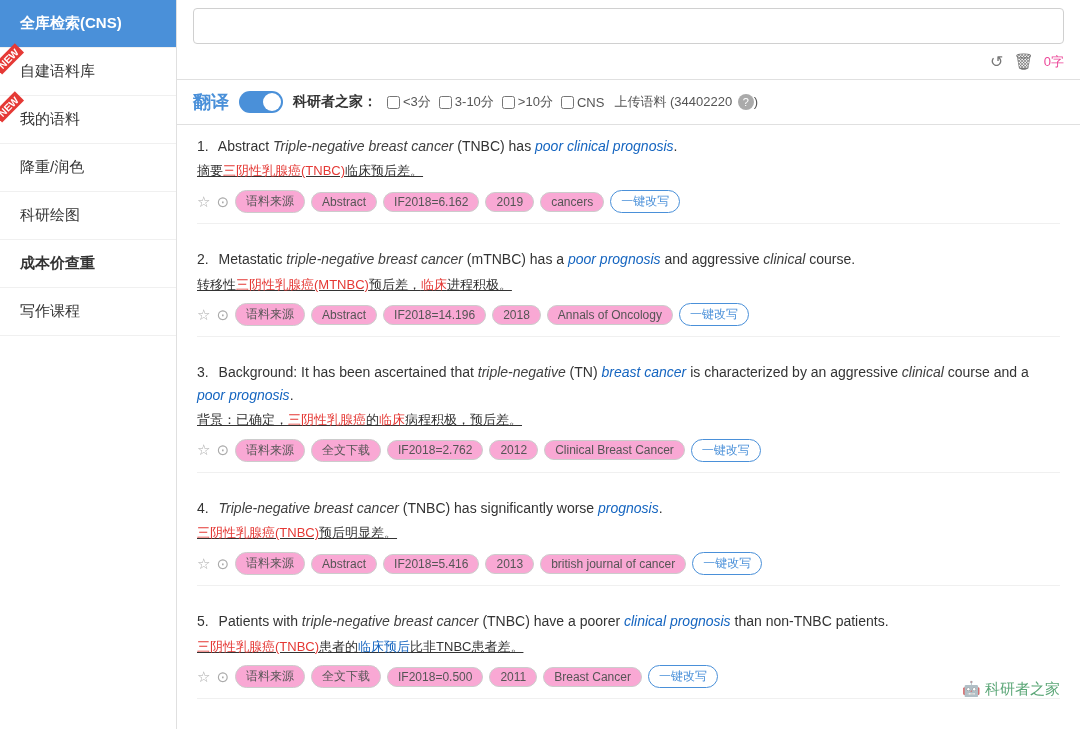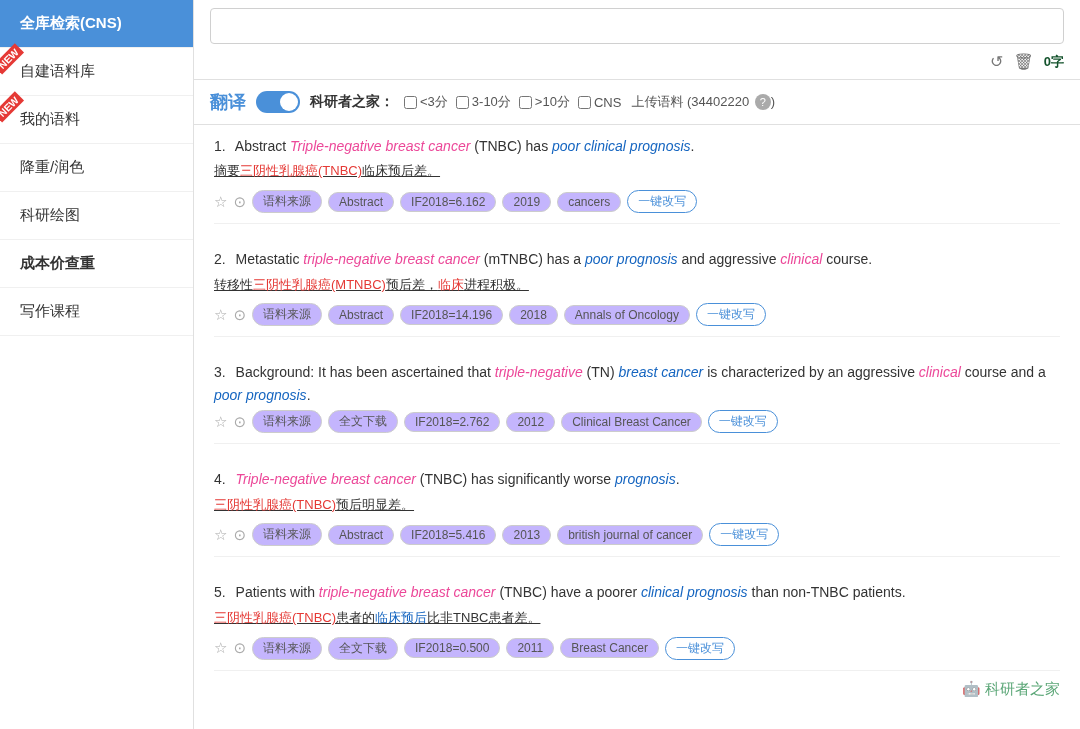--- a/index.html
+++ b/index.html
@@ -1,20 +1,20 @@
 <!DOCTYPE html>
 <html><head>
   <meta charset="utf-8">
   <style>
     * { box-sizing: border-box; margin: 0; padding: 0; }
     body { font-family: 'Microsoft YaHei', Arial, sans-serif; font-size: 14px; display: flex; height: 729px; overflow: hidden; background: #f5f5f5; }
 
     
     .sidebar {
-      width: 194px;
+      width: 177px;
       background: #fff;
       display: flex;
       flex-direction: column;
       border-right: 1px solid #e0e0e0;
       flex-shrink: 0;
     }
     .sidebar-item {
       padding: 14px 20px;
       cursor: pointer;
       color: #333;
@@ -173,21 +173,21 @@
       font-size: 14px;
       margin-right: 6px;
     }
     .result-en {
       font-size: 14px;
       color: #333;
       line-height: 1.6;
       margin-bottom: 4px;
     }
     .result-en .highlight-red {
-      color: #ec4899;
+      color: #404040;
       font-style: italic;
     }
     .result-en .highlight-blue {
       color: #1565c0;
       font-style: italic;
     }
     .result-cn {
       font-size: 13px;
       color: #333;
       line-height: 1.6;
@@ -202,21 +202,21 @@
       align-items: center;
       gap: 6px;
       flex-wrap: wrap;
     }
     .result-tag {
       border: 1px solid #ccc;
       border-radius: 12px;
       padding: 2px 10px;
       font-size: 12px;
       color: #555;
-      background: #c4b5fd;
+      background: #f9a8d4;
       cursor: pointer;
     }
     .result-tag.action {
       background: #fff;
       color: #4a90d9;
       border-color: #4a90d9;
     }
     .star-icon, .copy-icon {
       cursor: pointer;
       color: #aaa;
@@ -270,21 +270,21 @@
   </div>
 </div>
 
 <div class="main">
 
   <div class="toolbar">
     <input class="search-box" type="text" value="" placeholder="" style="">
     <div class="toolbar-actions">
       <span class="icon-btn">↺</span>
       <span class="icon-btn">🗑</span>
-      <span style="font-size:13px;color:#14532d;font-weight:bold;">0字</span>
+      <span style="font-size:13px;color:#ec4899;">0字</span>
     </div>
   </div>
 
   <div class="filter-bar">
     <span class="translate-label">翻译</span>
     <div class="toggle-switch"></div>
     <span class="filter-label">科研者之家：</span>
     <div class="filter-options">
       <label>
         <input type="checkbox" style=""> &lt;3分
@@ -342,20 +342,23 @@
         <span class="result-tag">Annals of Oncology</span>
         <span class="result-tag action">一键改写</span>
       </div>
     </div>
 
     <div class="result-item">
       <div class="result-en">
         <span class="result-number">3.</span>
         <span>Background: It has been ascertained that </span><span class="highlight-red">triple-negative</span><span> (TN) </span><span class="highlight-blue">breast cancer</span><span> is characterized by an aggressive </span><span class="highlight-red">clinical</span><span> course and a </span><span class="highlight-blue">poor prognosis</span><span>.</span>
       </div>
+      <div class="result-cn">
+        背景：已确定，<span class="cn-red">三阴性乳腺癌</span>的<span class="cn-red">临床</span>病程积极，预后差。
+      </div>
       <div class="result-tags">
         <span class="star-icon">☆</span>
         <span class="copy-icon">⊙</span>
         <span class="result-tag">语料来源</span>
         <span class="result-tag">全文下载</span>
         <span class="result-tag">IF2018=2.762</span>
         <span class="result-tag">2012</span>
         <span class="result-tag">Clinical Breast Cancer</span>
         <span class="result-tag action">一键改写</span>
       </div>

